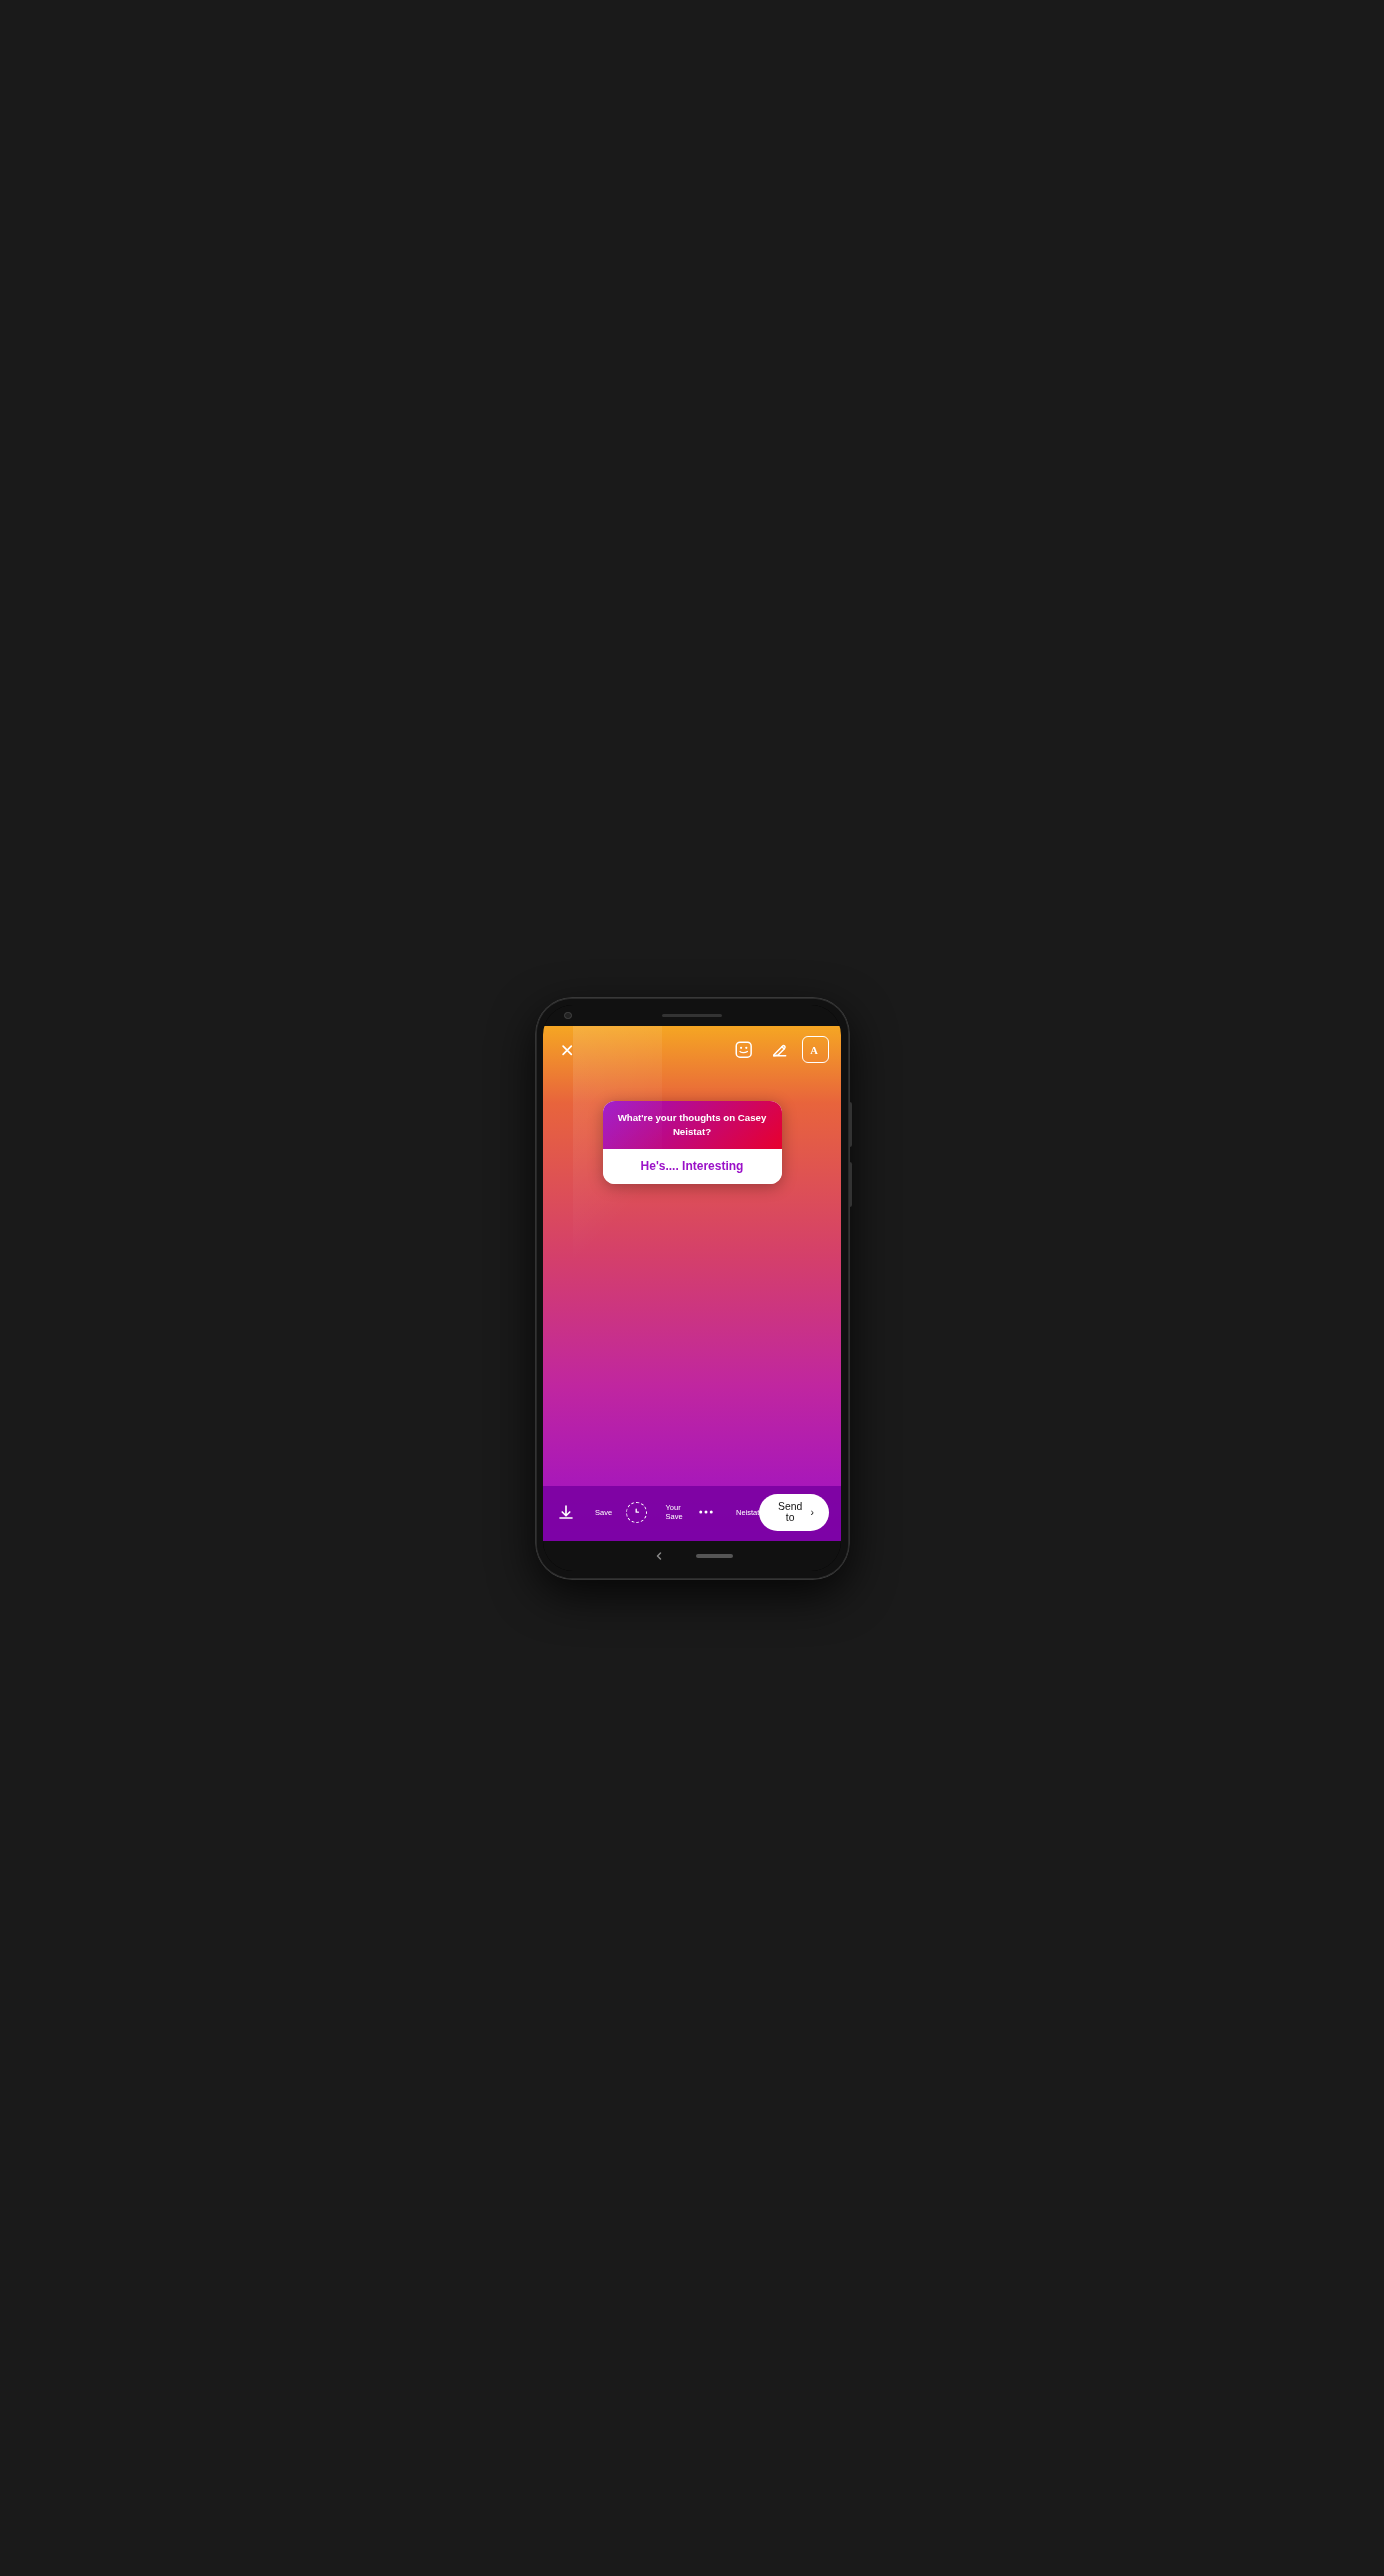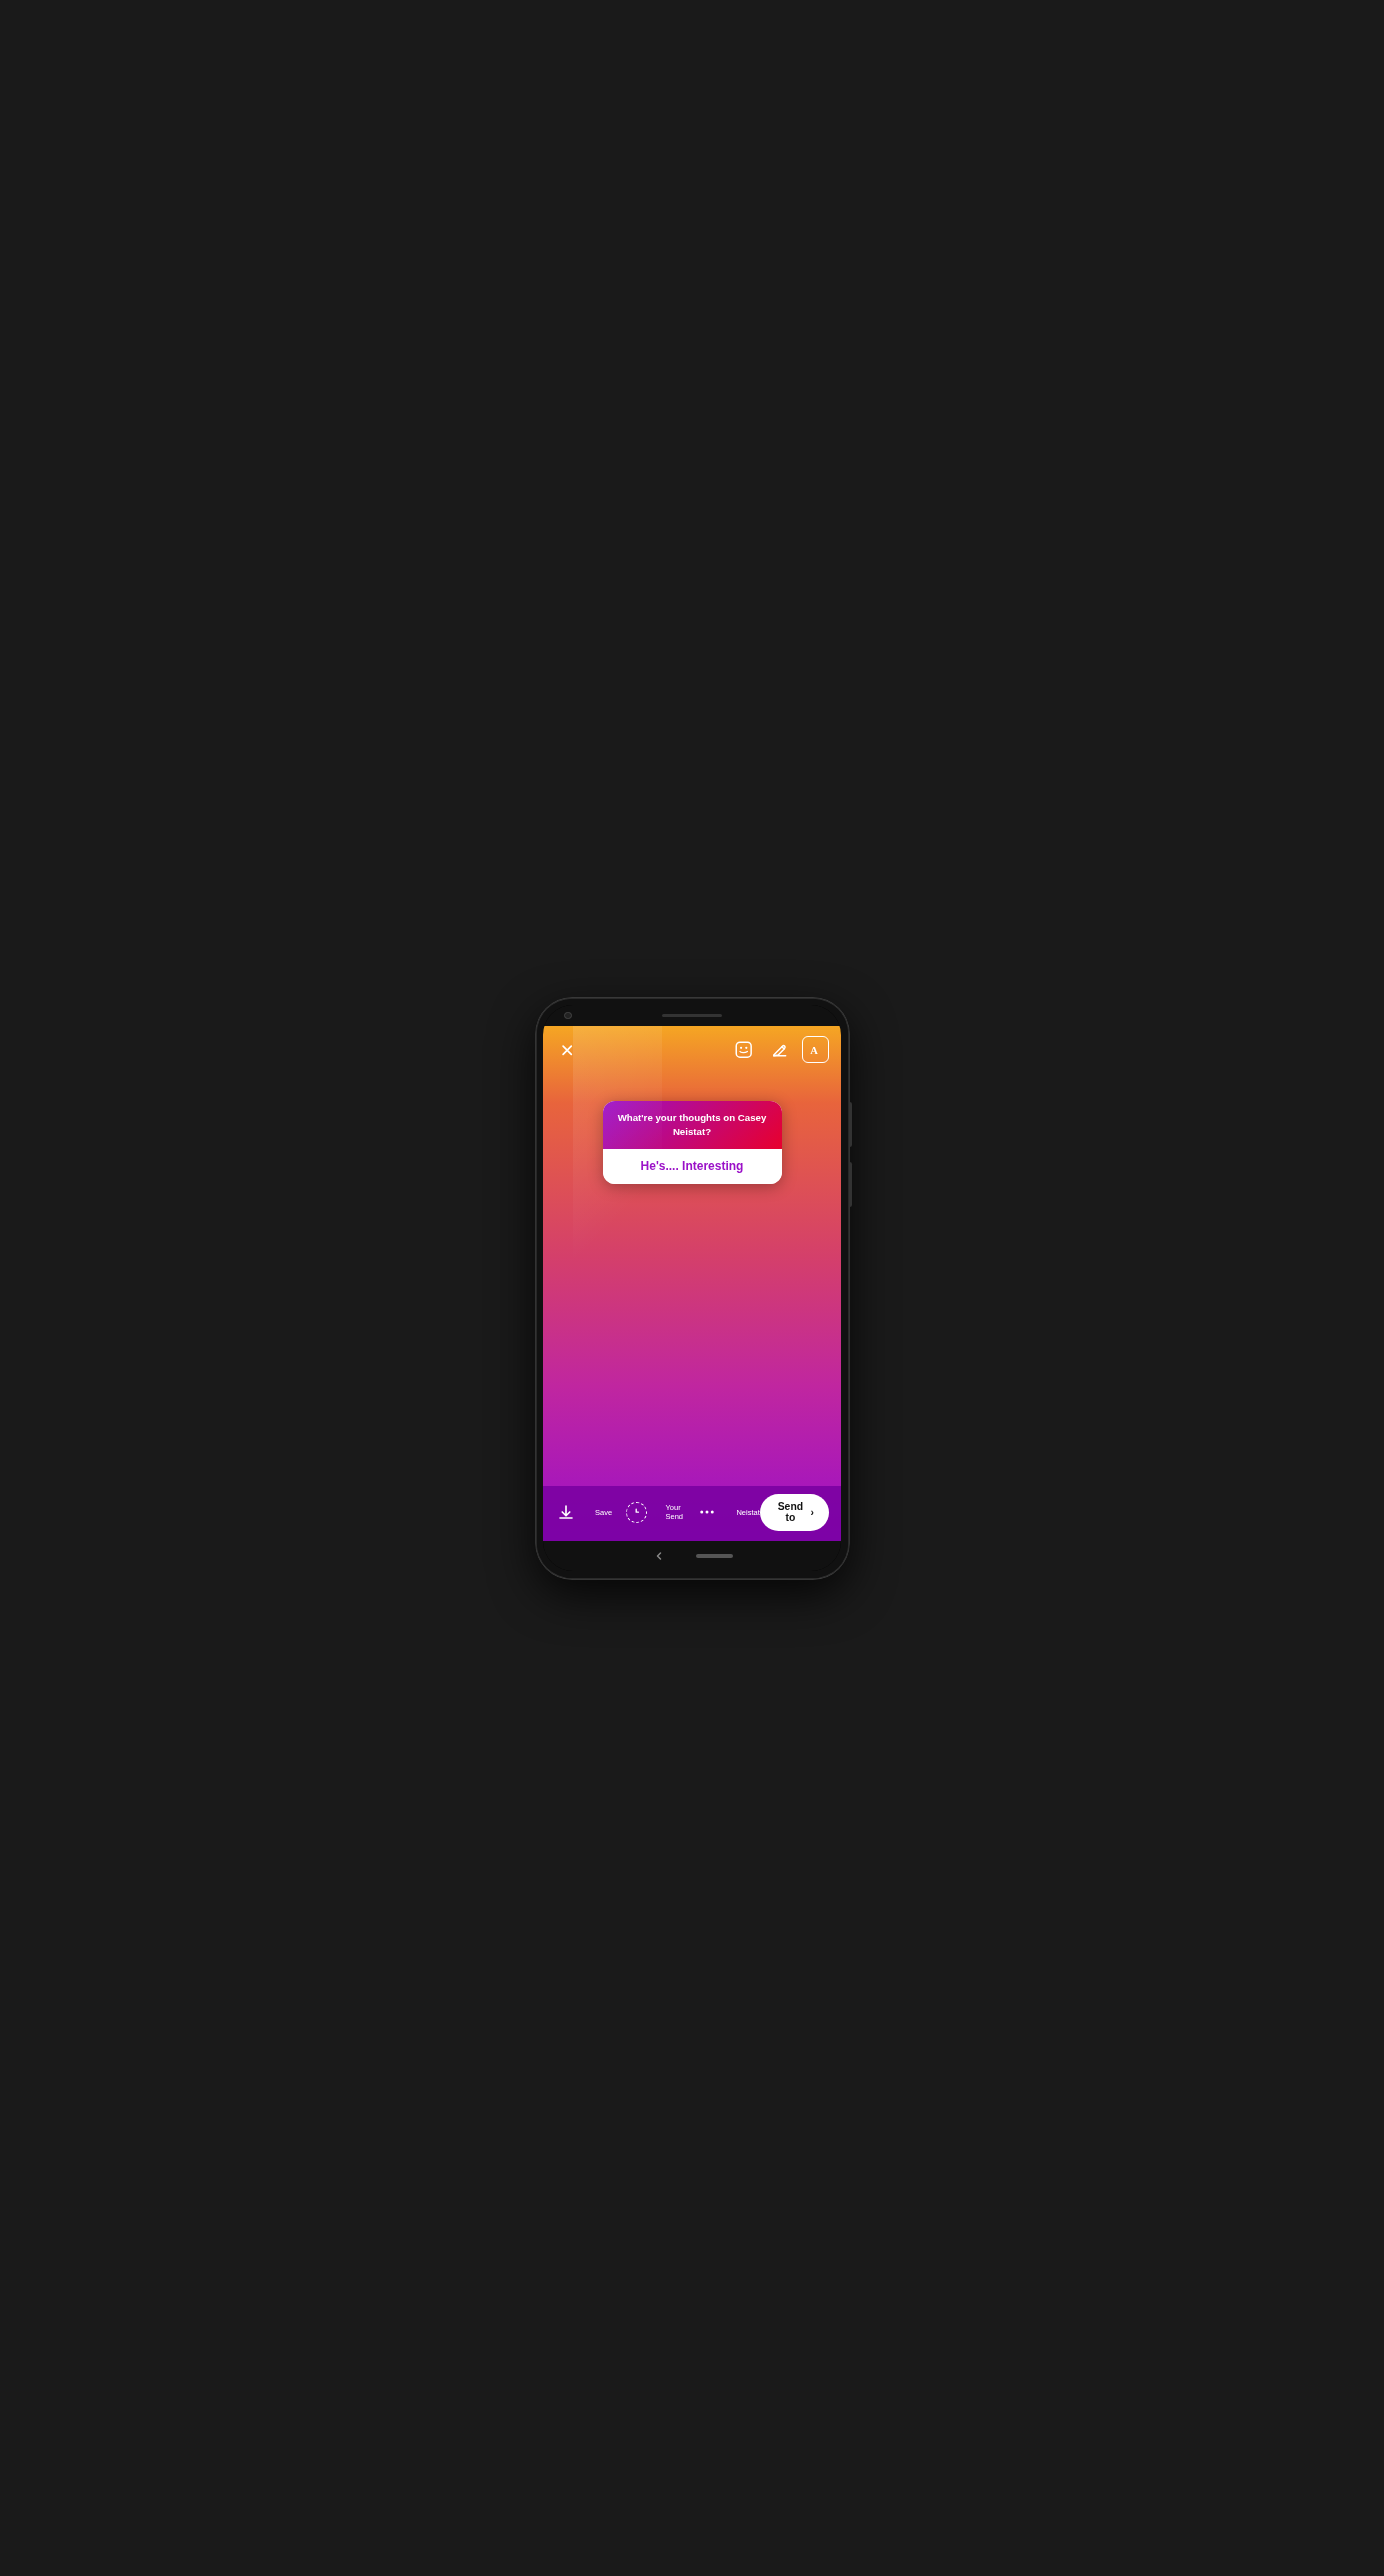--- a/index.html
+++ b/index.html
@@ -217,21 +217,21 @@
     .send-to-btn {
       background: white;
       border: none;
       border-radius: 22.4px;
       padding: 7.5px 15px;
       display: flex;
       align-items: center;
       gap: 4.5px;
       cursor: pointer;
       font-size: 10.4px;
-      font-weight: 700;
+      font-weight: 400;
       color: #111;
     }
 
     .send-to-arrow {
       font-size: 10.4px;
     }
 
     
     .your-story-icon {
       width: 21px;
@@ -352,21 +352,21 @@
           </div>
 
           <div class="bottom-action">
             <div class="bottom-action-icon">
               <div class="your-story-icon">
                 <svg width="10.4" height="10.4" viewBox="0 0 14 14" fill="none">
                   <path d="M7 3v4M7 7h3" stroke="white" stroke-width="1.8" stroke-linecap="round"></path>
                 </svg>
               </div>
             </div>
-            <span class="bottom-action-label">Your Send</span>
+            <span class="bottom-action-label">Your Save</span>
           </div>
 
           <div class="bottom-action">
             <div class="bottom-action-icon">
               <svg width="18" height="18" viewBox="0 0 24 24" fill="none">
                 <circle cx="5" cy="12" r="2" fill="white"></circle>
                 <circle cx="12" cy="12" r="2" fill="white"></circle>
                 <circle cx="19" cy="12" r="2" fill="white"></circle>
               </svg>
             </div>

